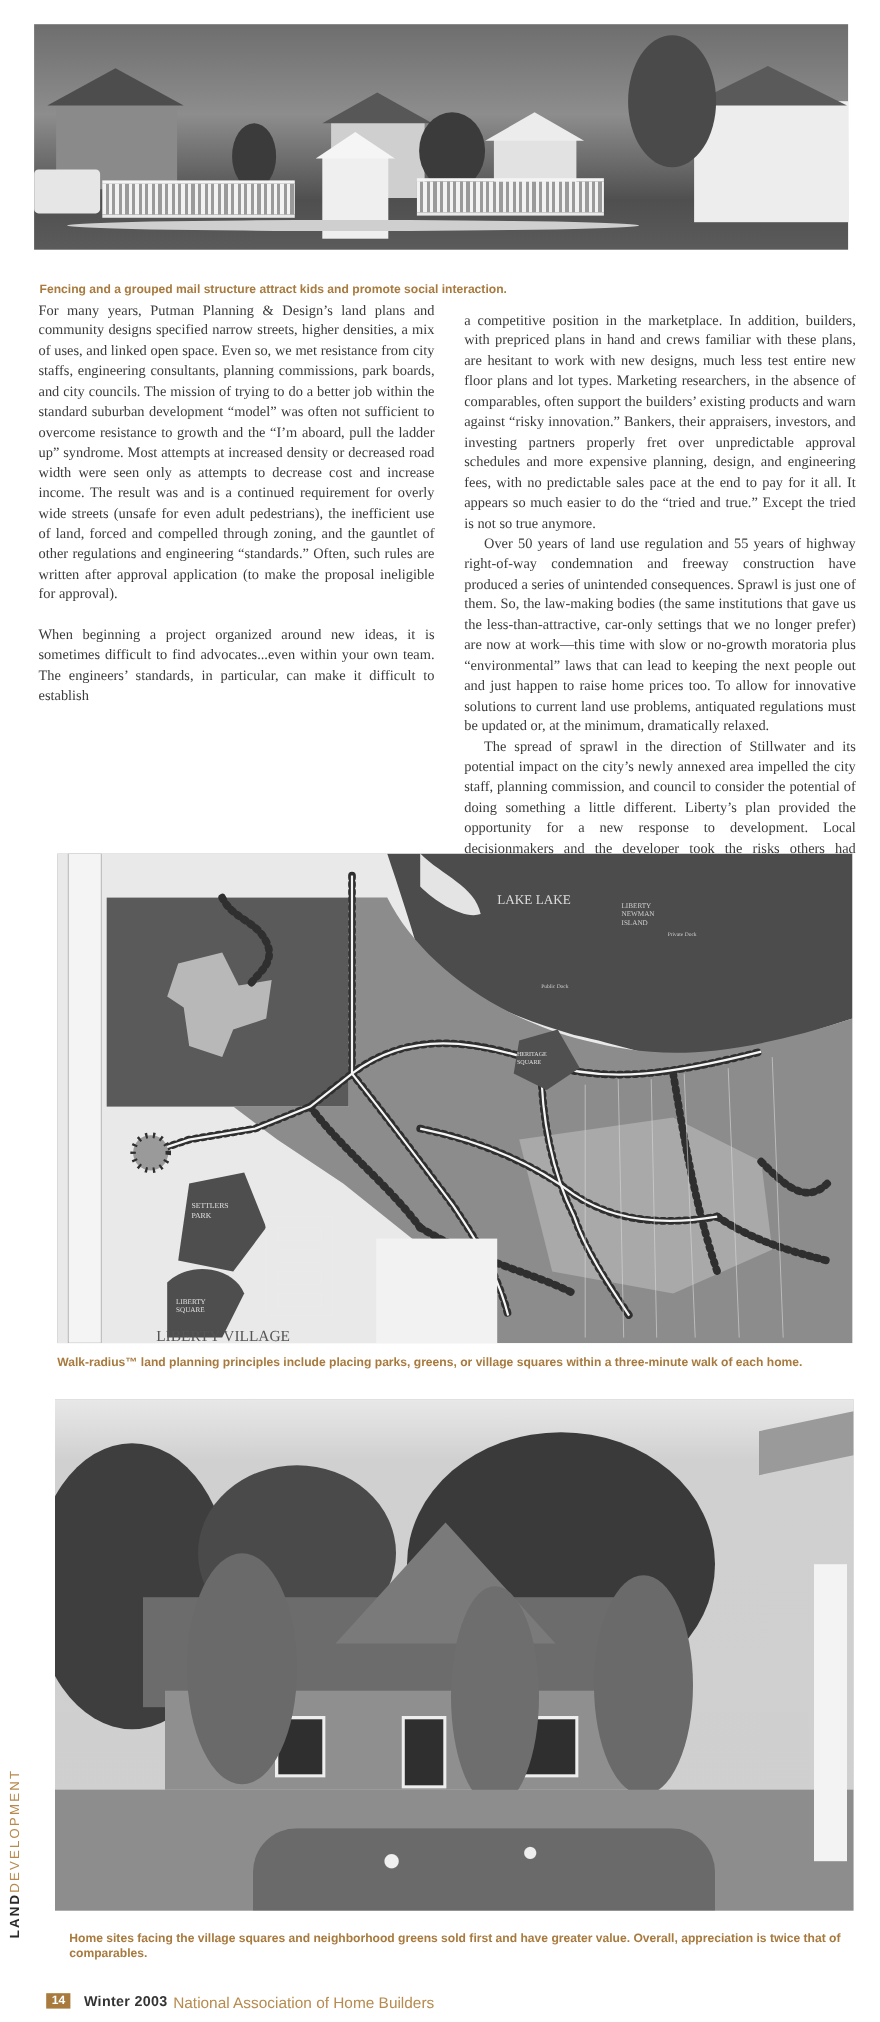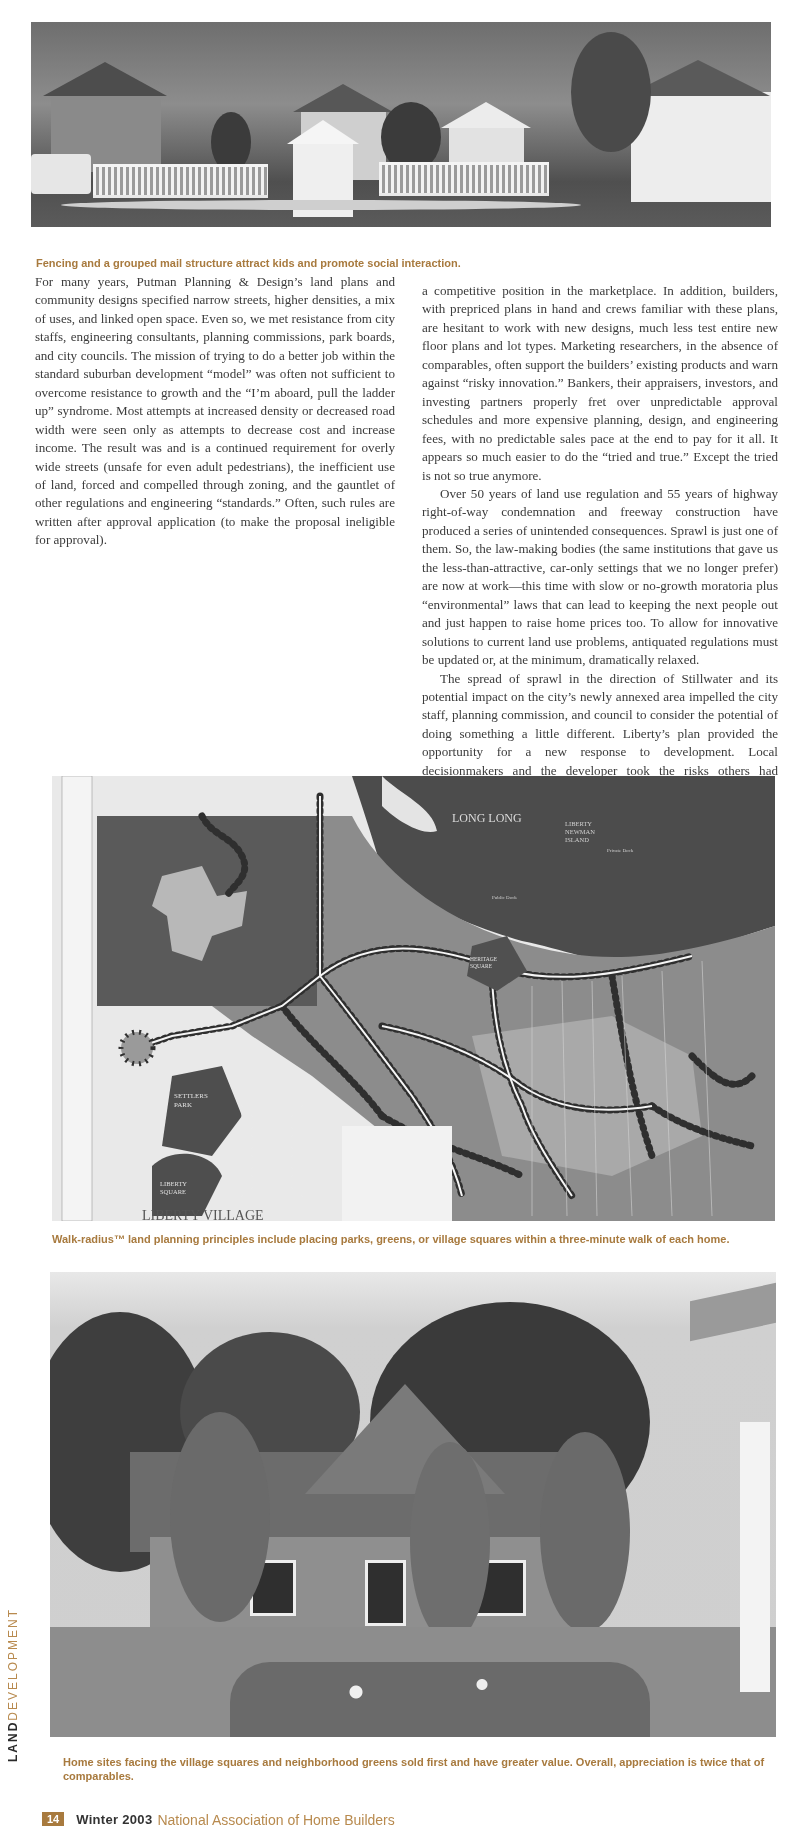--- a/index.html
+++ b/index.html
@@ -107,20 +107,21 @@
 
   <div class="abs" style="left:30px;top:178px;width:520px;height:10px;border-radius:50%;background:#cfcfcf;"></div>
 
   <div class="abs" style="left:0;top:132px;width:60px;height:40px;background:#e6e6e6;border-radius:4px;"></div>
 </div>
 <div id="caption-top" class="abs">Fencing and a grouped mail structure attract kids and promote social interaction.</div>
 
 <div id="col-left" class="abs col">
   <p>For many years, Putman Planning &amp; Design’s land plans and community designs specified narrow streets, higher densities, a mix of uses, and linked open space. Even so, we met resistance from city staffs, engineering consultants, planning commissions, park boards, and city councils. The mission of trying to do a better job within the standard suburban development “model” was often not sufficient to overcome resistance to growth and the “I’m aboard, pull the ladder up” syndrome. Most attempts at increased density or decreased road width were seen only as attempts to decrease cost and increase income. The result was and is a continued requirement for overly wide streets (unsafe for even adult pedestrians), the inefficient use of land, forced and compelled through zoning, and the gauntlet of other regulations and engineering “standards.” Often, such rules are written after approval application (to make the proposal ineligible for approval).</p>
   <div class="gap"></div>
+  <p>When beginning a project organized around new ideas, it is sometimes difficult to find advocates...even within your own team. The engineers’ standards, in particular, can make it difficult to establish</p>
 </div>
 
 <div id="col-right" class="abs col">
   <p>a competitive position in the marketplace. In addition, builders, with prepriced plans in hand and crews familiar with these plans, are hesitant to work with new designs, much less test entire new floor plans and lot types. Marketing researchers, in the absence of comparables, often support the builders’ existing products and warn against “risky innovation.” Bankers, their appraisers, investors, and investing partners properly fret over unpredictable approval schedules and more expensive planning, design, and engineering fees, with no predictable sales pace at the end to pay for it all. It appears so much easier to do the “tried and true.” Except the tried is not so true anymore.</p>
   <p class="indent">Over 50 years of land use regulation and 55 years of highway right-of-way condemnation and freeway construction have produced a series of unintended consequences. Sprawl is just one of them. So, the law-making bodies (the same institutions that gave us the less-than-attractive, car-only settings that we no longer prefer) are now at work—this time with slow or no-growth moratoria plus “environmental” laws that can lead to keeping the next people out and just happen to raise home prices too. To allow for innovative solutions to current land use problems, antiquated regulations must be updated or, at the minimum, dramatically relaxed.</p>
   <p class="indent">The spread of sprawl in the direction of Stillwater and its potential impact on the city’s newly annexed area impelled the city staff, planning commission, and council to consider the potential of doing something a little different.  Liberty’s plan provided the opportunity for a new response to development. Local decisionmakers and the developer took the risks others had avoided.</p>
 </div>
 
 <div id="site-plan" class="abs">
   <svg width="723" height="445" viewBox="0 0 723 445">
@@ -171,21 +172,21 @@
       <rect x="200" y="400" width="40" height="12"></rect>
     </g>
 
     <rect x="290" y="350" width="110" height="95" fill="#f2f2f2"></rect>
 
     <g stroke="#d4d4d4" stroke-width="0.6" fill="none">
       <path d="M480 210 L480 440 M510 205 L515 440 M540 205 L545 440 M570 200 L580 440 M610 195 L620 440 M650 185 L660 440"></path>
     </g>
   </svg>
 
-  <div class="abs" style="left:400px;top:36px;color:#dcdcdc;font-size:12px;line-height:13px;">LONG LONG</div>
+  <div class="abs" style="left:400px;top:36px;color:#dcdcdc;font-size:12px;line-height:13px;">LAKE LAKE</div>
   <div class="abs" style="left:513px;top:44px;width:50px;color:#cfcfcf;font-size:6.5px;line-height:8px;">LIBERTY NEWMAN ISLAND</div>
   <div class="abs" style="left:555px;top:72px;color:#cfcfcf;font-size:5px;">Private Dock</div>
   <div class="abs" style="left:440px;top:119px;color:#cfcfcf;font-size:5px;">Public Dock</div>
   <div class="abs" style="left:122px;top:316px;width:40px;color:#e0e0e0;font-size:7px;line-height:9px;">SETTLERS PARK</div>
   <div class="abs" style="left:108px;top:404px;width:45px;color:#e0e0e0;font-size:6.5px;line-height:8px;">LIBERTY SQUARE</div>
   <div class="abs" style="left:418px;top:180px;width:45px;color:#e0e0e0;font-size:5.5px;line-height:7px;">HERITAGE SQUARE</div>
   <div class="abs" style="left:90px;top:432px;color:#555;font-size:14px;">LIBERTY VILLAGE</div>
 </div>
 <div id="caption-plan" class="abs">Walk-radius™ land planning principles include placing parks, greens, or village squares within a three-minute walk of each home.</div>
 

